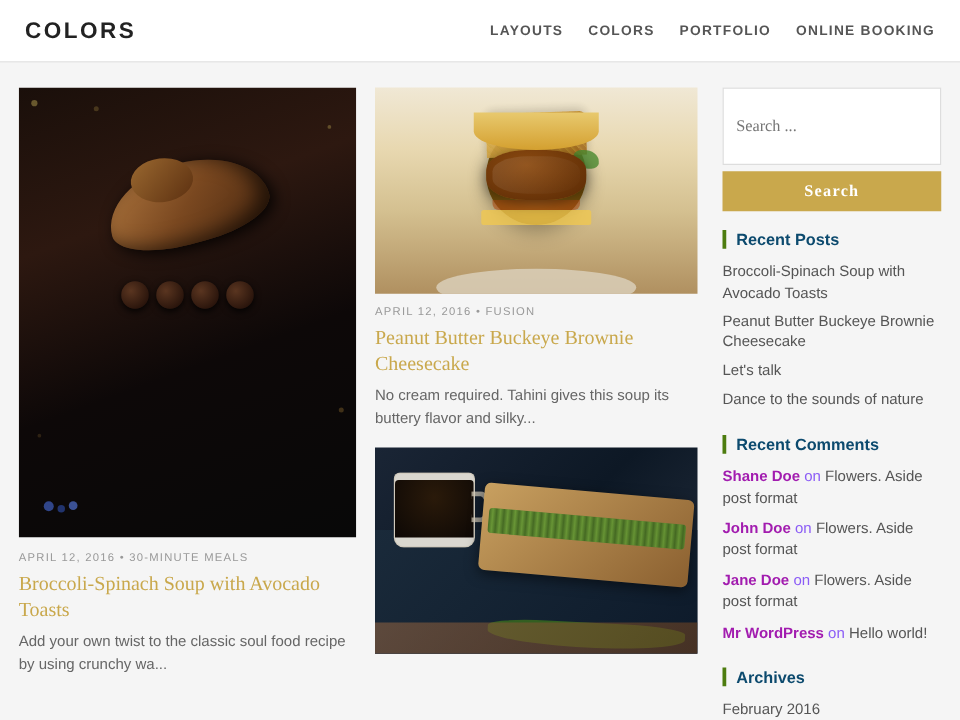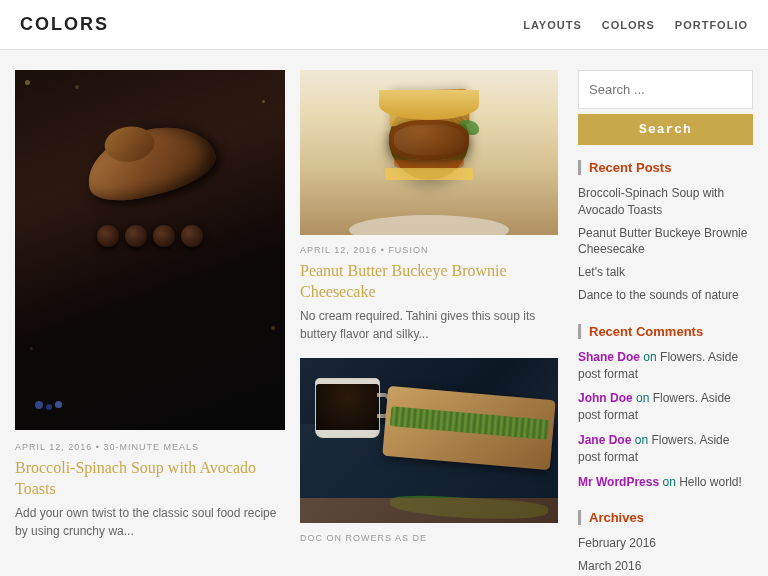--- a/index.html
+++ b/index.html
@@ -167,80 +167,81 @@
     
     .sidebar {
       width: 175px;
       flex-shrink: 0;
     }
     .search-box {
       margin-bottom: 15px;
     }
     .search-input {
       width: 100%;
-      padding: 11px 10px;
+      padding: 22px 10px;
       border: 1px solid #ddd;
       font-size: 13px;
       color: #999;
-      font-family: Liberation Sans, sans-serif;
+      font-family: Liberation Serif, serif;
     }
     .search-button {
       width: 100%;
       padding: 8px;
       background: #c9a84c;
       color: #fff;
       border: none;
-      font-family: Liberation Mono, monospace;
+      font-family: Liberation Serif, serif;
       font-size: 13px;
       font-weight: bold;
       cursor: pointer;
       margin-top: 5px;
       letter-spacing: 1px;
     }
     .sidebar-section {
       margin-bottom: 20px;
     }
     .sidebar-section-title {
       font-family: Arial, sans-serif;
       font-size: 13px;
       font-weight: bold;
-      color: #c2410c;
-      border-left: 3px solid #a3a3a3;
+      color: #0c4a6e;
+      border-left: 3px solid #4d7c0f;
       padding-left: 8px;
       margin-bottom: 10px;
     }
     .sidebar-link {
       display: block;
       font-size: 12px;
       color: #555;
       text-decoration: none;
       margin-bottom: 6px;
       line-height: 1.4;
       font-family: Arial, sans-serif;
     }
     .comment-item {
       margin-bottom: 8px;
       font-size: 12px;
       font-family: Arial, sans-serif;
       color: #555;
       line-height: 1.4;
     }
     .comment-author { font-weight: bold; color: #a21caf; }
-    .comment-on { color: #0f766e; }
+    .comment-on { color: #8b5cf6; }
   </style>
 </head>
 <body>
 
 <header class="header">
   <div class="header-logo">COLORS</div>
   <nav>
     <ul class="header-nav">
       <li><a>LAYOUTS</a></li>
       <li><a>COLORS</a></li>
       <li><a>PORTFOLIO</a></li>
+      <li><a>ONLINE BOOKING</a></li>
     </ul>
   </nav>
 </header>
 
 <div class="main-container">
 
   <div class="content-area">
     <div class="grid-posts">
 
       <div class="left-col">
@@ -339,23 +340,20 @@
                 <div style="position:absolute;top:20px;left:5px;right:5px;height:20px;background:rgba(80,130,50,0.7);border-radius:3px;overflow:hidden;">
                   <div style="width:100%;height:100%;background:repeating-linear-gradient(90deg,rgba(60,100,30,0.8) 0px,rgba(100,160,50,0.6) 3px,rgba(60,100,30,0.8) 6px);"></div>
                 </div>
               </div>
 
               <div style="position:absolute;bottom:-5px;left:5px;right:5px;height:20px;background:rgba(60,110,30,0.8);border-radius:30% 30% 50% 50%;transform:rotate(3deg);"></div>
             </div>
 
             <div style="position:absolute;bottom:0;left:0;right:0;height:25px;background:linear-gradient(135deg,#8b6040,#6b4020);opacity:0.6;"></div>
           </div>
-          <div class="post-card-meta">
-            <span style="font-size:9px;color:#999;font-family:Arial,sans-serif;text-transform:uppercase;letter-spacing:1px;">Doc on Rowers As de</span>
-          </div>
         </div>
 
       </div>
     </div>
   </div>
 
   <aside class="sidebar">
 
     <div class="search-box">
       <input type="text" class="search-input" placeholder="Search ..." style="">

